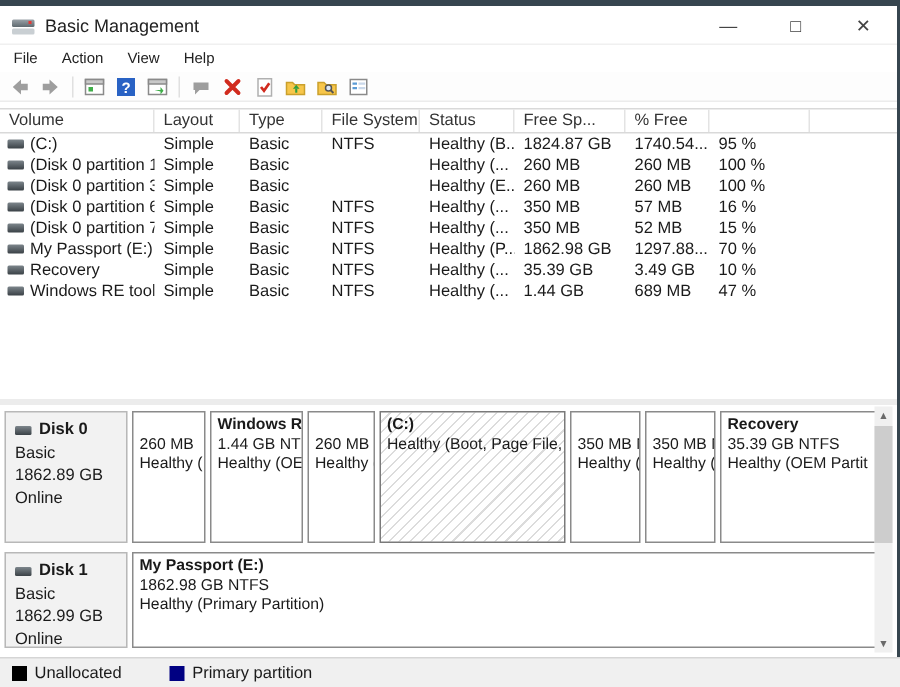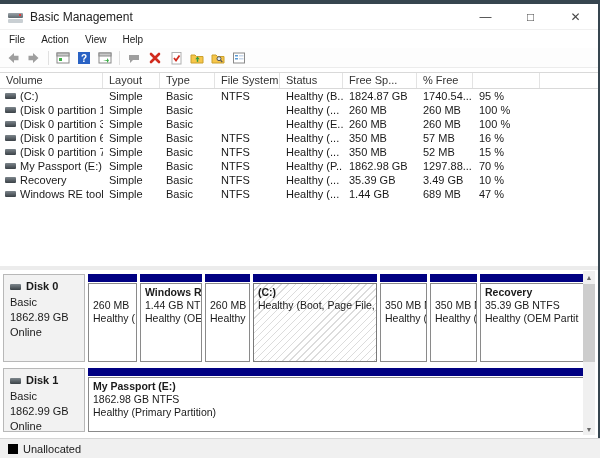--- a/index.html
+++ b/index.html
@@ -52,21 +52,21 @@
 
   
   .graphic-pane { position:absolute; top:270px; left:0; width:598px; height:168px; background:#ffffff; }
   .disk-row { position:absolute; left:3px; display:flex; }
   .disk-row.d0 { top:4px;  height:88px; }
   .disk-row.d1 { top:98px; height:64px; }
   .disk-label { flex:0 0 82px; margin-right:3px; background:#f2f2f2; border:1px solid #b8b8b8;
                 padding:4px 0 0 6px; font-size:11px; line-height:15px; color:#1a1a1a; }
   .disk-name { display:flex; align-items:center; gap:5px; font-weight:bold; margin-bottom:1px; }
   .parts { display:flex; width:497px; }
-  .part { display:flex; flex-direction:column; margin-right:3px; }
+  .part { display:flex; flex-direction:row; margin-right:3px; }
   .part:last-child { margin-right:0; flex:1 1 auto; }
   .part-bar { height:8px; background:#000082; margin-bottom:1px; }
   .part-body { flex:1; border:1px solid #8a8a8a; background:#ffffff; padding:2px 0 0 4px;
                font-size:10.5px; line-height:13px; overflow:hidden; white-space:nowrap; }
   .part-body .pt { font-weight:bold; height:13px; }
   .part-body.selected {
       background:repeating-linear-gradient(135deg,#ffffff 0px,#ffffff 4px,#dcdcdc 4px,#dcdcdc 5px);
       border:1px solid #7a7a7a; }
   .p0 { width:49px; } .p1 { width:62px; } .p2 { width:45px; } .p3 { width:124px; }
   .p4 { width:47px; } .p5 { width:47px; }
@@ -422,14 +422,18 @@
       <span class="thumb"></span>
       <span class="arrow down">▼</span>
     </div>
   </div>
 
   <div class="legend">
     <span class="legend-item">
       <span class="swatch black"></span>
       <span>Unallocated</span>
     </span>
+    <span class="legend-item">
+      <span class="swatch navy"></span>
+      <span>Primary partition</span>
+    </span>
   </div>
 </div>
 
 </body></html>

